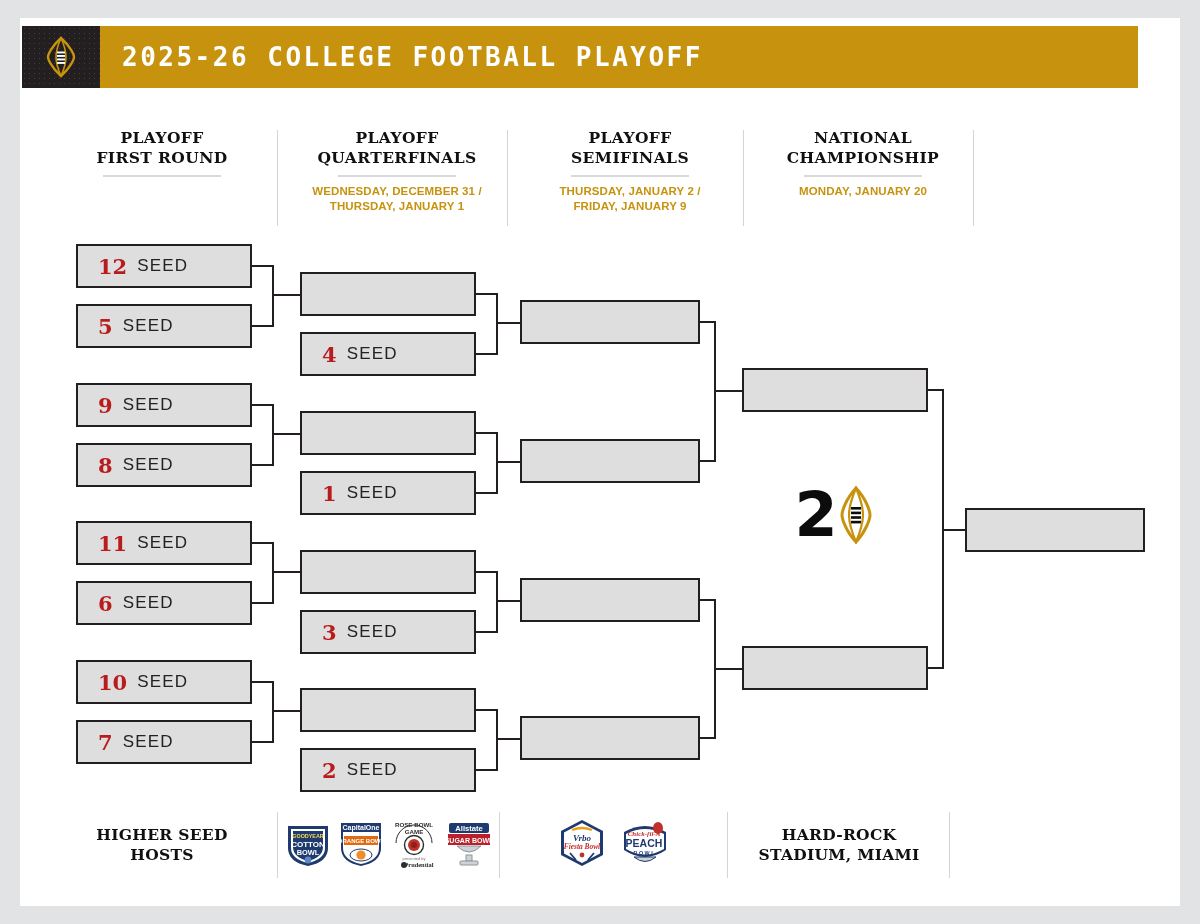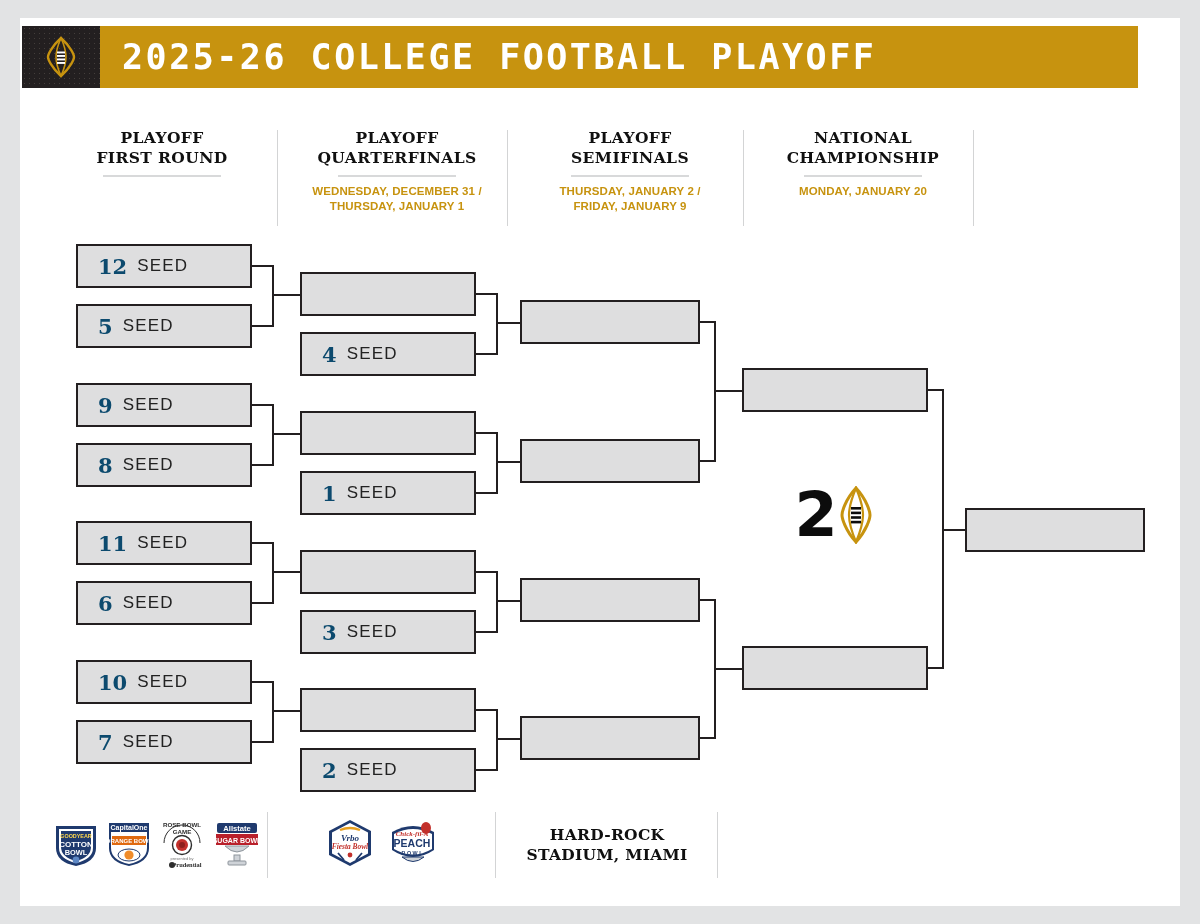--- a/index.html
+++ b/index.html
@@ -53,21 +53,21 @@
     flex: 1 1 auto;
     background: #c7930f;
     display: flex;
     align-items: center;
     padding-left: 22px;
   }
   .title-bar .title {
     color: #ffffff;
     font-family: "DejaVu Sans Mono", monospace;
     font-weight: bold;
-    font-size: 35px;
+    font-size: 26px;
     letter-spacing: 2.5px;
     white-space: nowrap;
   }
 
   
   .round-headers {
     position: absolute;
     left: 46px; top: 128px;
     width: 1090px; height: 100px;
     display: flex;
@@ -124,21 +124,21 @@
     background: #dededf;
     border: 2px solid #231f20;
     display: flex;
     align-items: center;
     padding-left: 20px;
   }
   .box .seed-num {
     font-family: "DejaVu Serif", serif;
     font-weight: bold;
     font-size: 21px;
-    color: #0c4a6e;
+    color: #b91c1c;
     letter-spacing: 0px;
   }
   .box .seed-word {
     font-family: "Liberation Sans", sans-serif;
     font-size: 17px;
     font-weight: 400;
     color: #222222;
     letter-spacing: 1.2px;
     margin-left: 10px;
   }
@@ -450,20 +450,27 @@
             <rect x="14" y="30.2" width="10" height="2.6" fill="#0c0c0c"></rect>
             <rect x="14" y="34.8" width="10" height="2.6" fill="#0c0c0c"></rect>
           </svg>
         </span>
       </div>
     </div>
   </div>
 
   <div class="footer">
 
+    <div class="footer-col f0">
+      <div class="footer-text">
+        <div>HIGHER SEED</div>
+        <div>HOSTS</div>
+      </div>
+      <div class="divider-v"></div>
+    </div>
 
     <div class="footer-col f1">
       <div class="bowl-row">
 
         <span class="bowl">
           <svg width="48" height="50" viewBox="0 0 48 50">
             <path d="M4 8 L44 8 L44 30 Q44 44 24 48 Q4 44 4 30 Z" fill="#1f3a6e"></path>
             <path d="M7 11 L41 11 L41 30 Q41 41 24 45 Q7 41 7 30 Z" fill="#ffffff"></path>
             <path d="M9 13 L39 13 L39 29 Q39 39 24 43 Q9 39 9 29 Z" fill="#1f3a6e"></path>
             <text x="24" y="20" font-family="Liberation Sans, sans-serif" font-size="5.4" font-weight="bold" fill="#ffd84d" text-anchor="middle">GOODYEAR</text>

